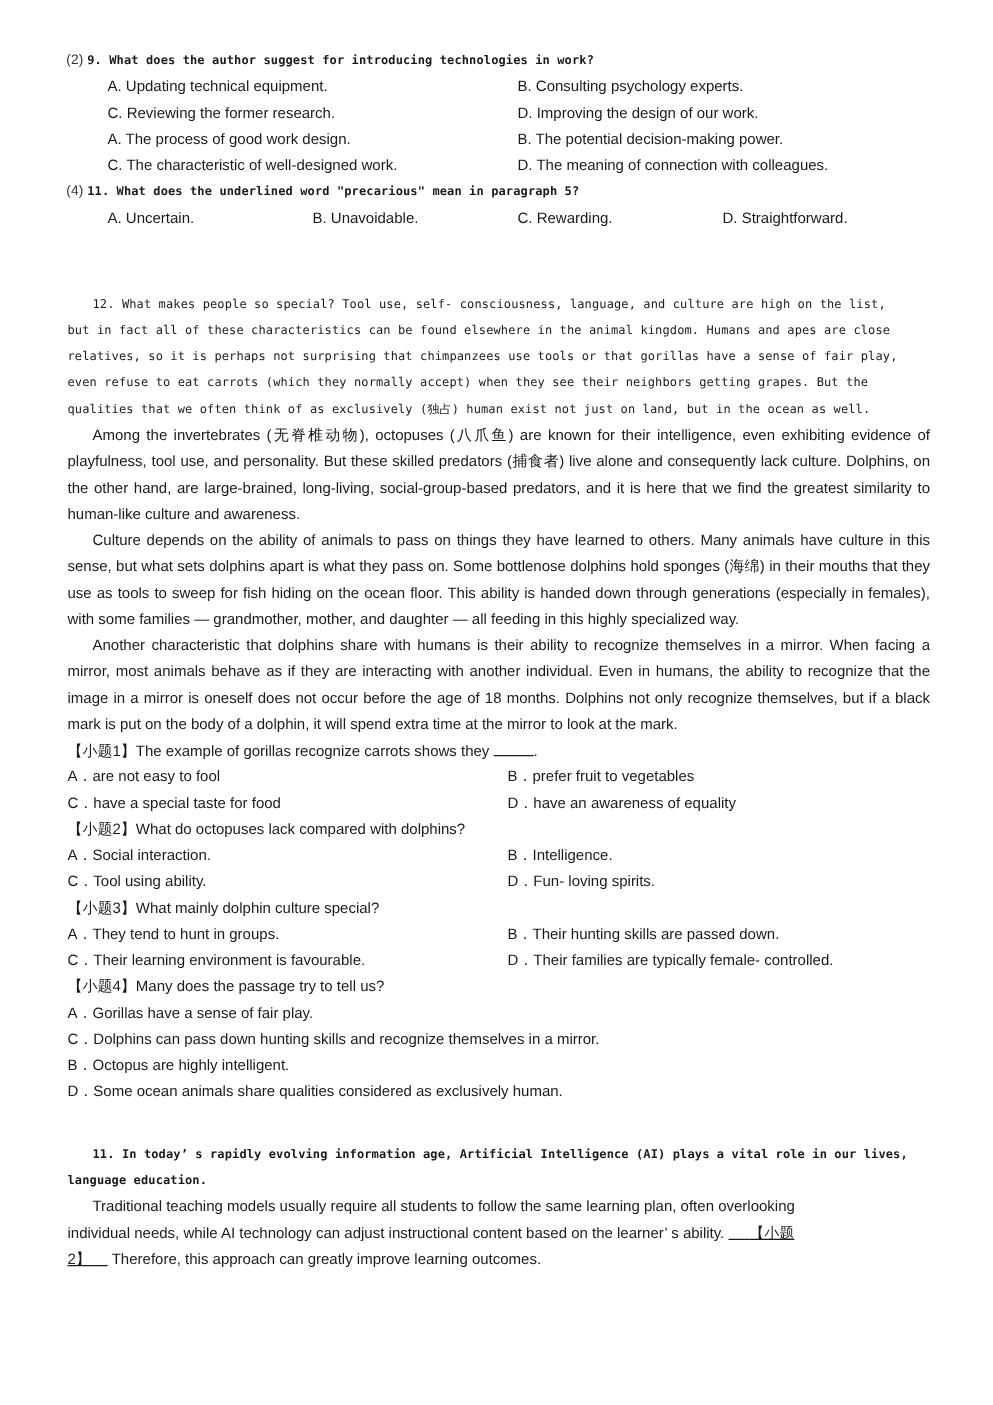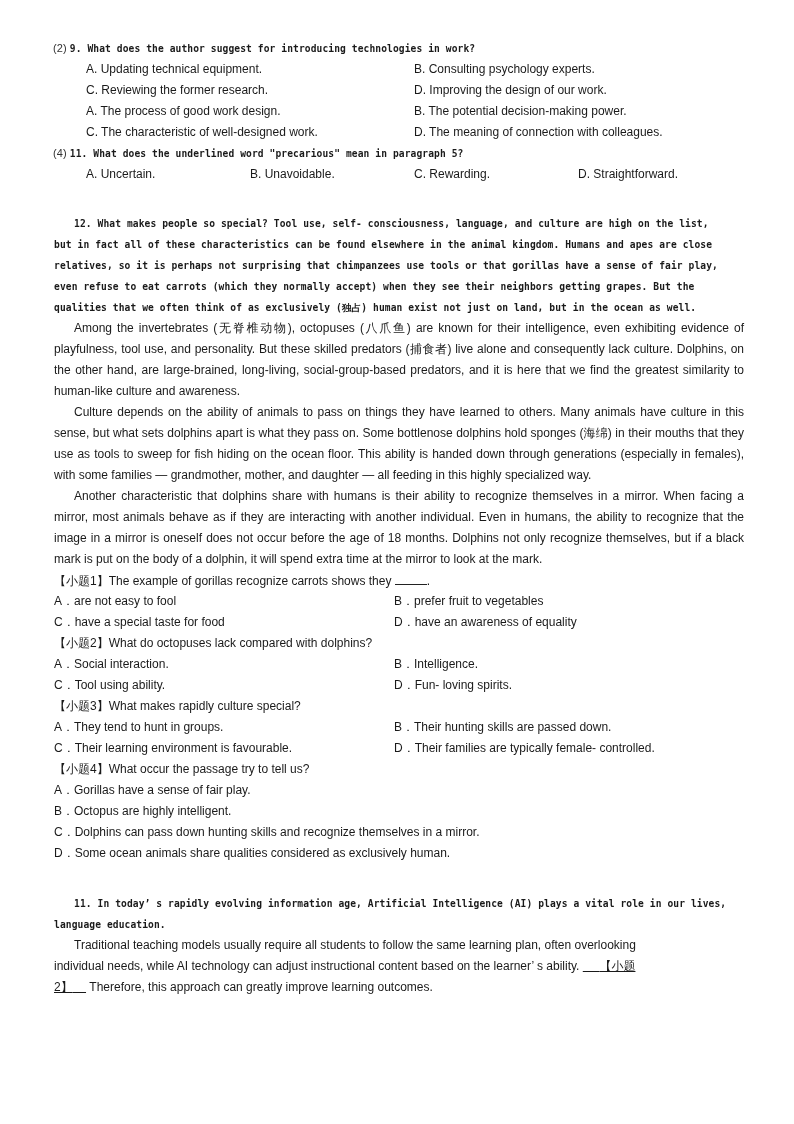--- a/index.html
+++ b/index.html
@@ -12,21 +12,21 @@
   .qhead .num { font-family: "Liberation Sans", sans-serif; font-weight: normal; font-size: 11px; color: #333; margin-right: 3px; }
   .opts { position: relative; height: 21px; line-height: 21px; }
   .opt { position: absolute; top: 0; white-space: nowrap; }
   .indent1 { left: 32px; }
   .col2 { left: 360px; }
   .q4a { left: 32px; } .q4b { left: 196px; } .q4c { left: 360px; } .q4d { left: 524px; }
   .para { text-align: justify; }
   .para p { margin: 0; line-height: 21px; text-indent: 20px; }
   .gap { height: 22px; }
   .sub-opts .opt.a { left: 0; }
-  .sub-opts .opt.b { left: 340px; }
+  .sub-opts .opt.b { left: 352px; }
   .blank { display: inline-block; border-bottom: 1px solid #222; min-width: 32px; height: 14px; vertical-align: baseline; }
   .ublank { text-decoration: underline; }
 </style>
 </head>
 <body>
 
 <div class="page">
 
   <div class="line mono qhead">
     <span class="num">(2)</span><span>9. What does the author suggest for introducing technologies in work?</span>
@@ -54,21 +54,21 @@
   </div>
   <div class="opts sans">
     <span class="opt q4a">A. Uncertain.</span>
     <span class="opt q4b">B. Unavoidable.</span>
     <span class="opt q4c">C. Rewarding.</span>
     <span class="opt q4d">D. Straightforward.</span>
   </div>
 
   <div class="gap" style="height:28px"></div>
 
-  <div class="mono" style="font-weight:bold;">
+  <div class="mono" style="font-weight:normal;margin-top:20px;">
     <div class="line" style="padding-left:20px">12. What makes people so special? Tool use, self- consciousness, language, and culture are high on the list,</div>
     <div class="line">but in fact all of these characteristics can be found elsewhere in the animal kingdom. Humans and apes are close</div>
     <div class="line">relatives, so it is perhaps not surprising that chimpanzees use tools or that gorillas have a sense of fair play,</div>
     <div class="line">even refuse to eat carrots (which they normally accept) when they see their neighbors getting grapes. But the</div>
     <div class="line">qualities that we often think of as exclusively (独占) human exist not just on land, but in the ocean as well.</div>
   </div>
 
   <div class="para sans">
     <p>Among the invertebrates (无脊椎动物), octopuses (八爪鱼) are known for their intelligence, even exhibiting evidence of playfulness, tool use, and personality. But these skilled predators (捕食者) live alone and consequently lack culture. Dolphins, on the other hand, are large-brained, long-living, social-group-based predators, and it is here that we find the greatest similarity to human-like culture and awareness.</p>
     <p>Culture depends on the ability of animals to pass on things they have learned to others. Many animals have culture in this sense, but what sets dolphins apart is what they pass on. Some bottlenose dolphins hold sponges (海绵) in their mouths that they use as tools to sweep for fish hiding on the ocean floor. This ability is handed down through generations (especially in females), with some families — grandmother, mother, and daughter — all feeding in this highly specialized way.</p>
@@ -91,34 +91,34 @@
     <div class="line">【小题2】What do octopuses lack compared with dolphins?</div>
     <div class="opts sub-opts">
       <span class="opt a">A．Social interaction.</span>
       <span class="opt b">B．Intelligence.</span>
     </div>
     <div class="opts sub-opts">
       <span class="opt a">C．Tool using ability.</span>
       <span class="opt b">D．Fun- loving spirits.</span>
     </div>
 
-    <div class="line">【小题3】What makes rapidly culture special?</div>
+    <div class="line">【小题3】What mainly dolphin culture special?</div>
     <div class="opts sub-opts">
       <span class="opt b">B．Their hunting skills are passed down.</span>
       <span class="opt a">A．They tend to hunt in groups.</span>
     </div>
     <div class="opts sub-opts">
       <span class="opt a">C．Their learning environment is favourable.</span>
       <span class="opt b">D．Their families are typically female- controlled.</span>
     </div>
 
-    <div class="line">【小题4】What occur the passage try to tell us?</div>
+    <div class="line">【小题4】Many does the passage try to tell us?</div>
     <div class="line">A．Gorillas have a sense of fair play.</div>
+    <div class="line">C．Dolphins can pass down hunting skills and recognize themselves in a mirror.</div>
     <div class="line">B．Octopus are highly intelligent.</div>
-    <div class="line">C．Dolphins can pass down hunting skills and recognize themselves in a mirror.</div>
     <div class="line">D．Some ocean animals share qualities considered as exclusively human.</div>
   </div>
 
   <div class="gap" style="height:29px"></div>
 
   <div class="mono">
     <div class="line" style="padding-left:20px">11. In today’ s rapidly evolving information age, Artificial Intelligence (AI) plays a vital role in our lives,</div>
     <div class="line">language education.</div>
   </div>
   <div class="sans">

